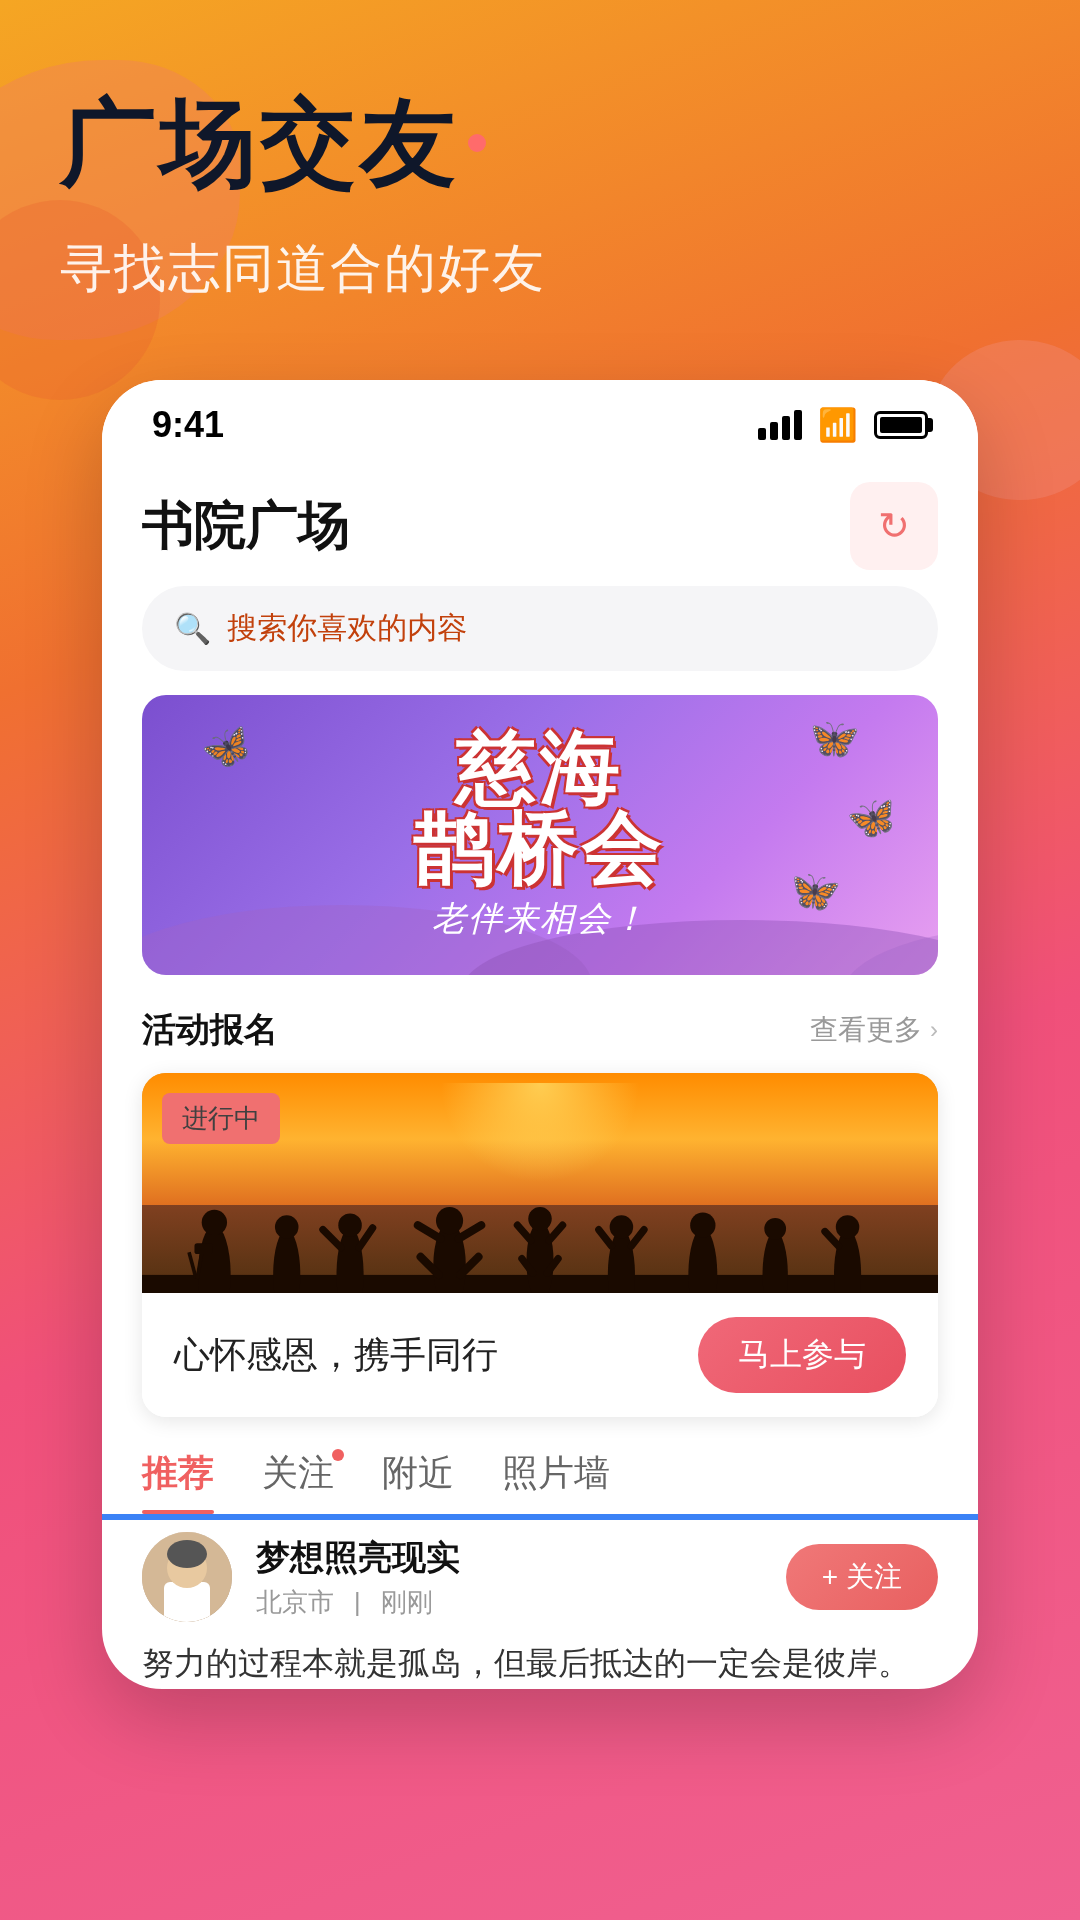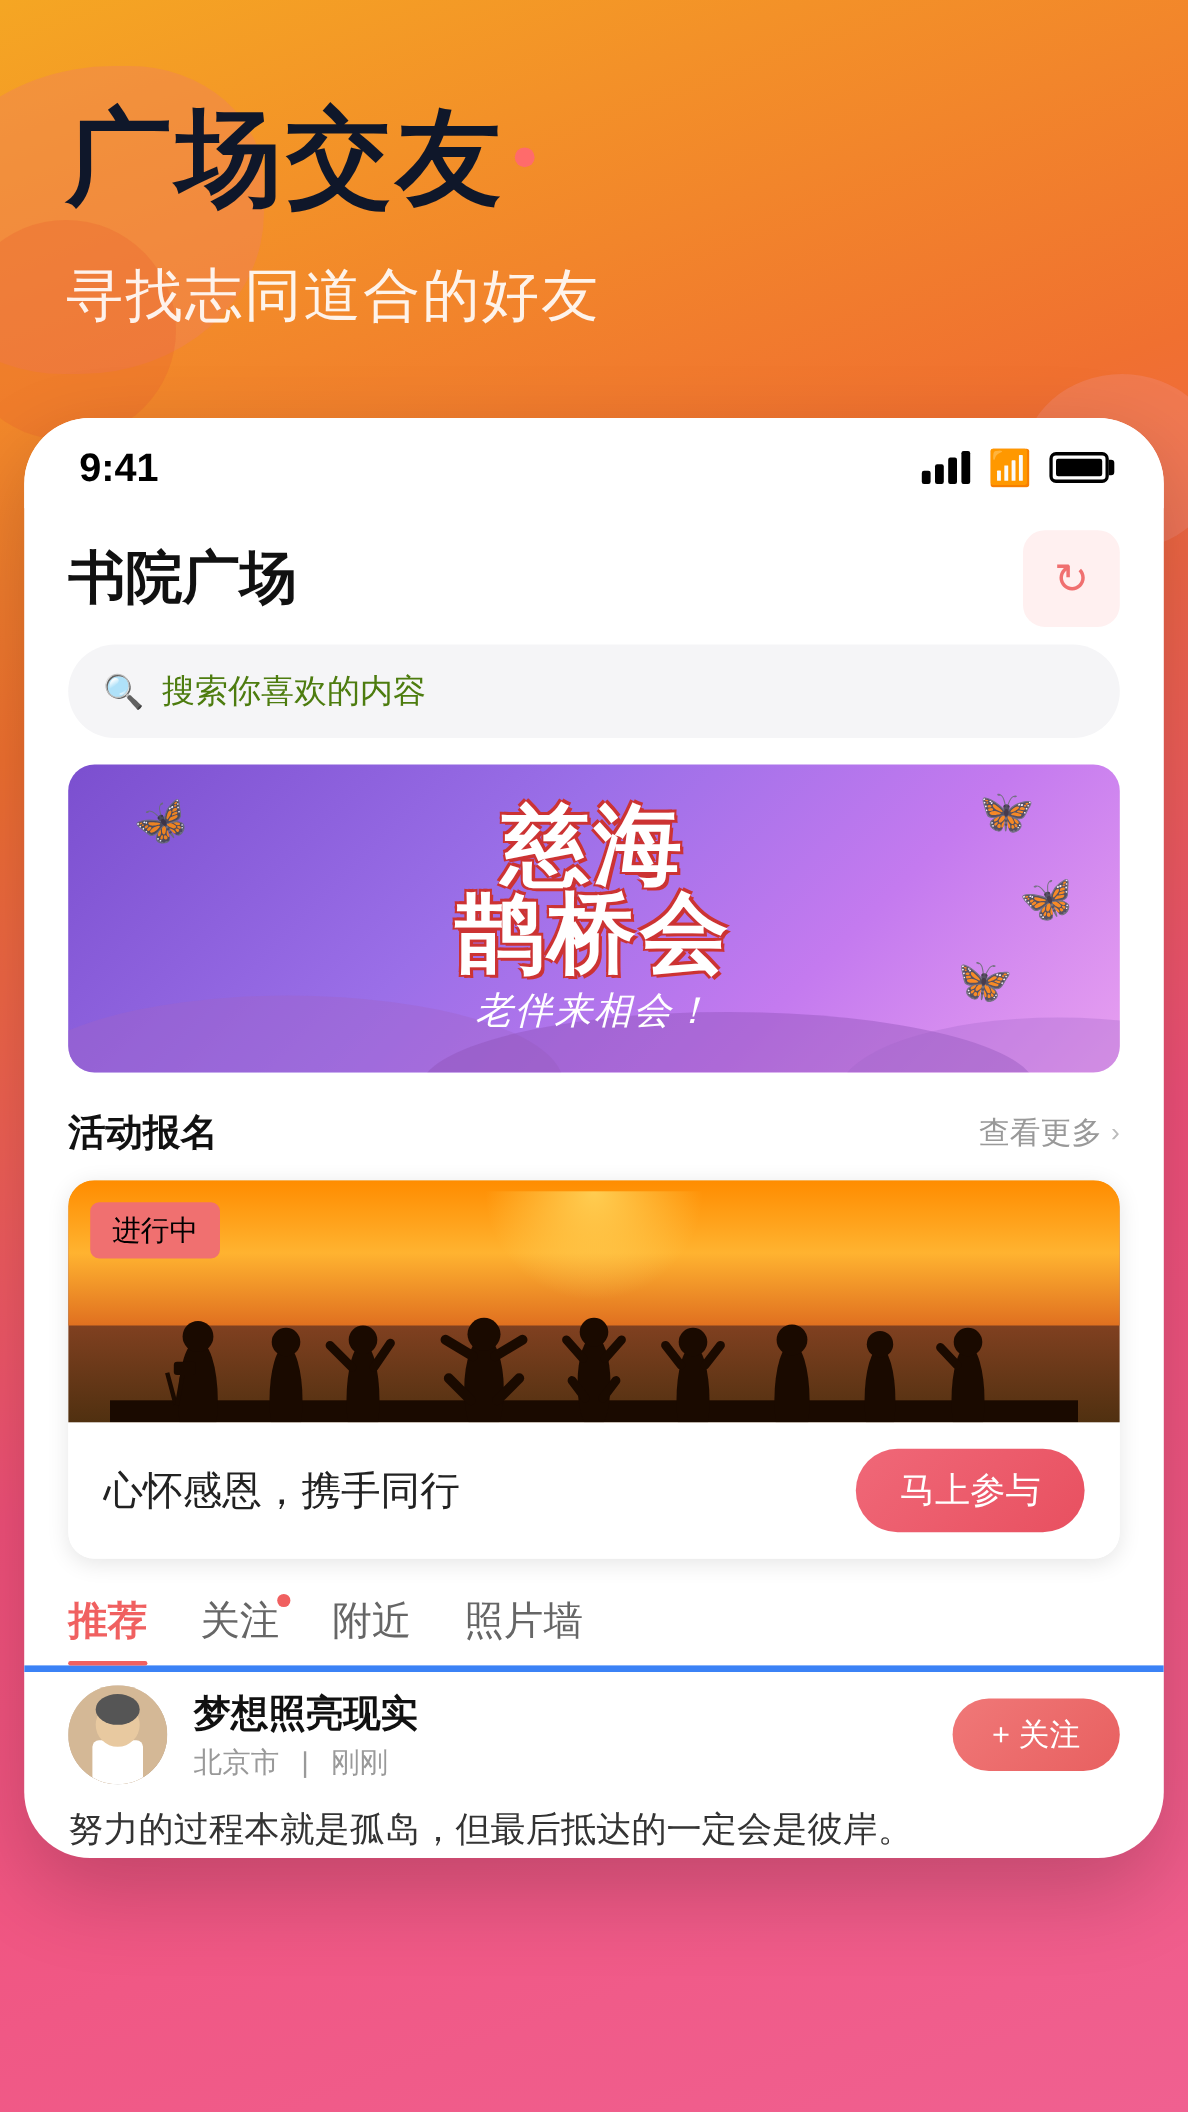--- a/index.html
+++ b/index.html
@@ -70,21 +70,21 @@
       font-weight: 400;
       letter-spacing: 2px;
     }
 
     
     .phone-mockup {
       position: absolute;
       top: 380px;
       left: 50%;
       transform: translateX(-50%);
-      width: 1036px;
+      width: 876px;
       background: white;
       border-radius: 60px;
       overflow: hidden;
       box-shadow: 0 30px 80px rgba(0,0,0,0.2);
     }
 
     
     .status-bar {
       display: flex;
       justify-content: space-between;
@@ -180,21 +180,21 @@
       align-items: center;
       padding: 22px 32px;
       gap: 16px;
     }
     .search-icon-wrap {
       font-size: 30px;
       color: #aaa;
     }
     .search-placeholder {
       font-size: 30px;
-      color: #4d7c0f;
+      color: #c2410c;
     }
 
     
     .banner {
       margin: 0 40px 32px;
       border-radius: 24px;
       overflow: hidden;
       height: 280px;
       background: linear-gradient(135deg, #7b4fcf 0%, #9b6fe8 40%, #c47aef 70%, #e8a0f0 100%);
       position: relative;
@@ -273,21 +273,21 @@
       width: 100%;
       height: 220px;
       background: linear-gradient(180deg, #e8a030 0%, #c06020 30%, #804020 60%, #503010 100%);
       position: relative;
       overflow: hidden;
     }
     .activity-badge {
       position: absolute;
       top: 20px; left: 20px;
       background: #f07070;
-      color: #000000;
+      color: #404040;
       font-size: 26px;
       padding: 8px 20px;
       border-radius: 8px;
     }
     .sky-gradient {
       position: absolute;
       top: 0; left: 0; right: 0;
       height: 60%;
       background: linear-gradient(180deg, #ff8c00 0%, #ffb330 50%, #e07020 100%);
     }

